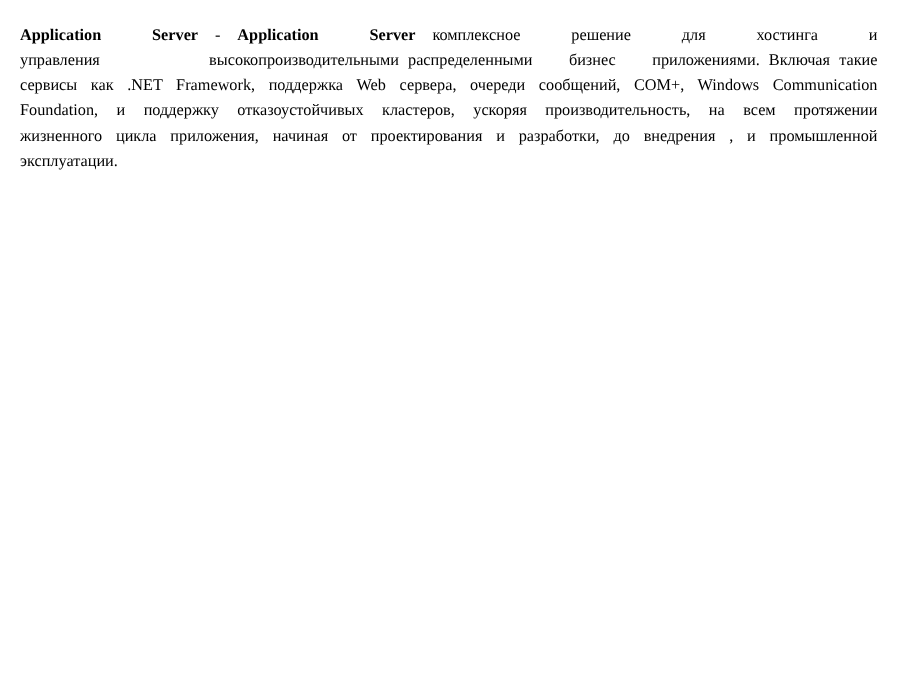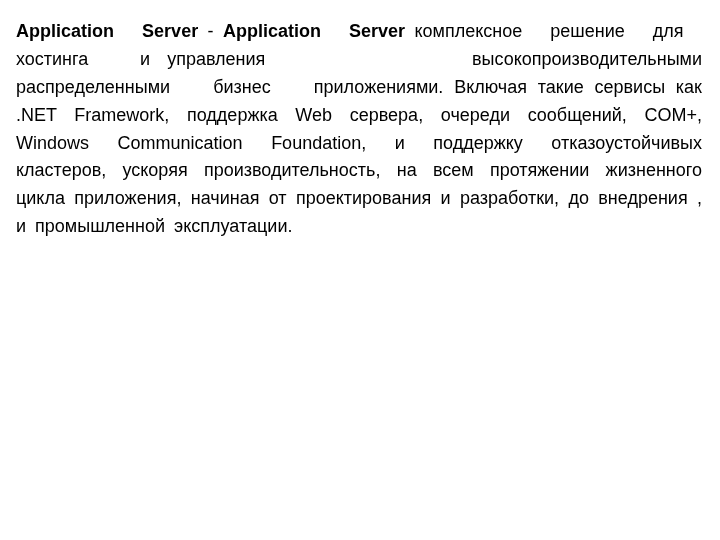--- a/index.html
+++ b/index.html
@@ -18,25 +18,26 @@
       font-family: Arial, sans-serif;
       overflow: hidden;
     }
 
     .content-area {
       padding: 18px 18px 18px 16px;
       width: 720px;
     }
 
     .main-text {
-      font-size: 18px;
+      font-size: 13px;
       line-height: 1.55;
       color: #000000;
       text-align: justify;
       word-spacing: 4px;
+      font-family: Liberation Serif, serif;
     }
 
     .bold-text {
       font-weight: bold;
     }
   </style>
 </head>
 <body>
 
 <div class="content-area">

